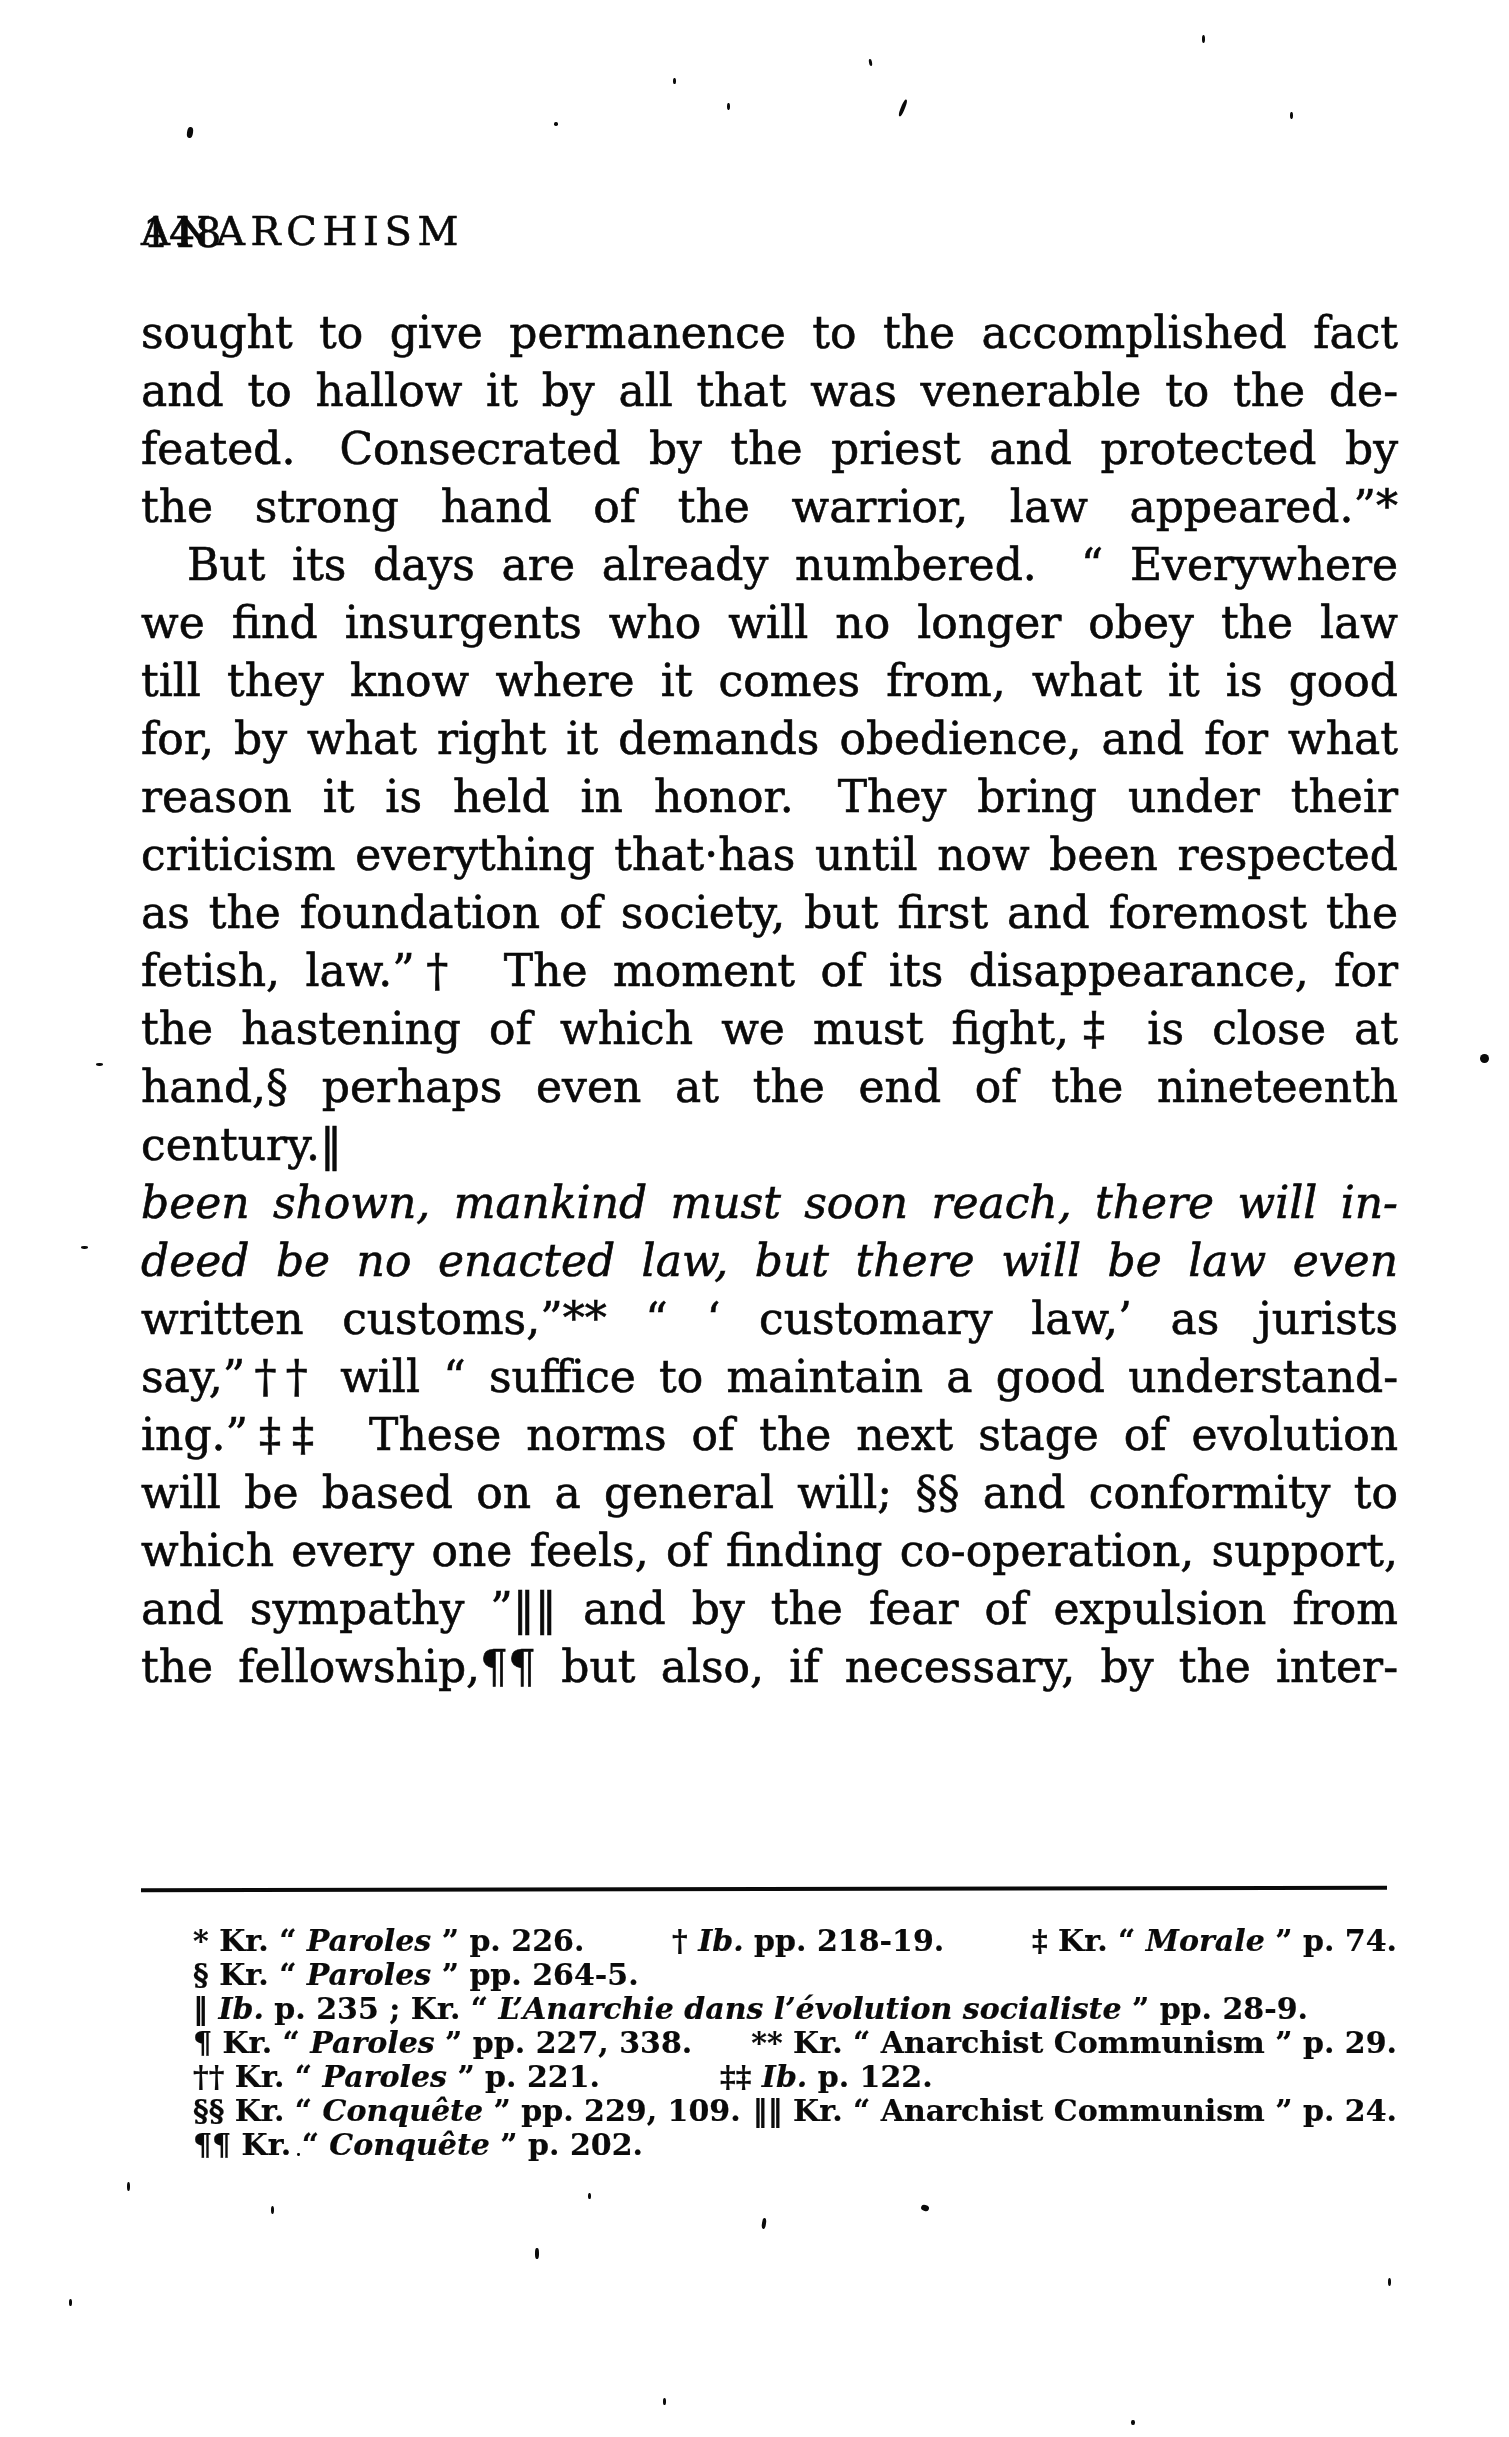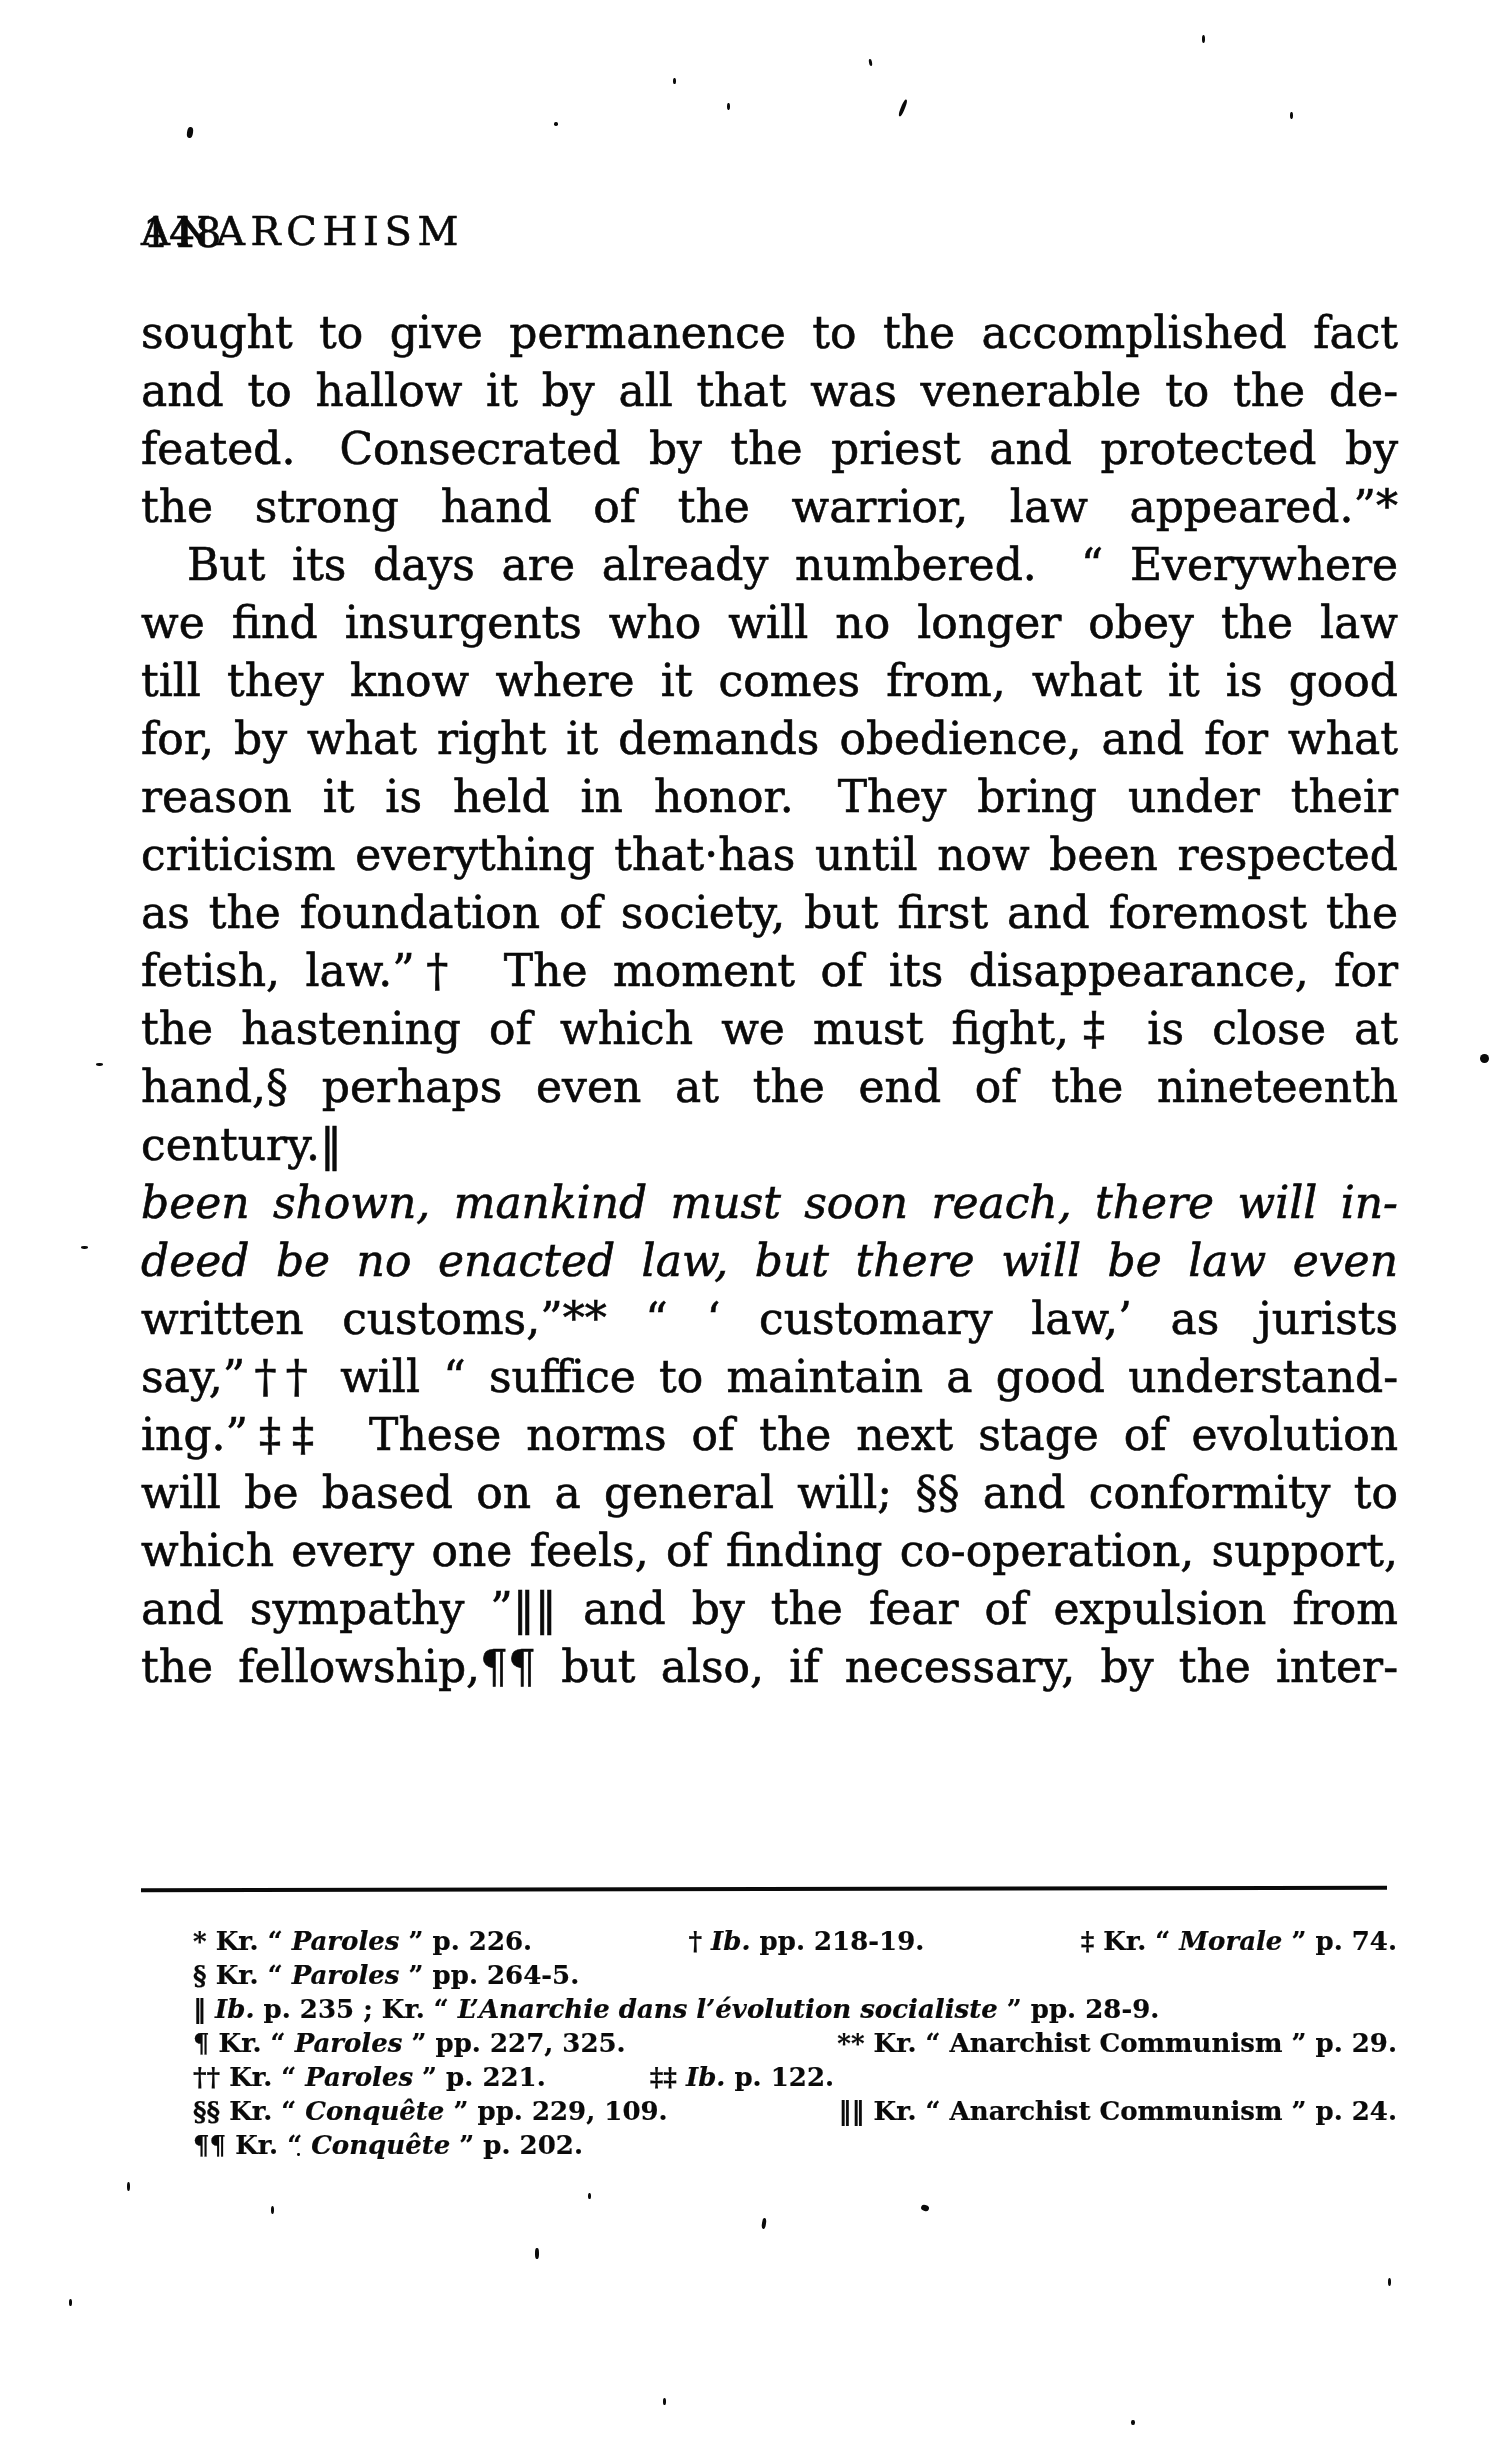--- a/index.html
+++ b/index.html
@@ -31,21 +31,21 @@
   .line.nojust{text-align-last:left;}
   .line.indent1{padding-left:46px;}
   .line.indent2{padding-left:70px;}
   .it{font-style:italic;}
   .fn-rule{
     position:absolute;left:141px;top:1887px;width:1246px;height:4.4px;
     background:#0a0a0a;transform:rotate(-0.12deg);
   }
   .footnotes{
     position:absolute;left:193px;top:1924px;width:1204px;
-    font-size:26px;line-height:34px;font-weight:bold;
+    font-size:30px;line-height:34px;font-weight:bold;
     -webkit-text-stroke:0.2px currentColor;
   }
   .fn-line.between{display:flex;justify-content:space-between;}
   .fn-line.left{display:block;}
   .speck{position:absolute;background:#0a0a0a;border-radius:45%;}
 </style>
 </head>
 <body>
 
 <div class="page">
@@ -83,21 +83,21 @@
   <div class="fn-rule"></div>
   <div class="footnotes">
       <div class="fn-line between">
         <span class="fn-entry"><span>* Kr. “ </span><span class="it">Paroles</span><span> ” p. 226.</span></span>
         <span class="fn-entry"><span>† </span><span class="it">Ib.</span><span> pp. 218-19.</span></span>
         <span class="fn-entry"><span>‡ Kr. “ </span><span class="it">Morale</span><span> ” p. 74.</span></span>
       </div>
       <div class="fn-line left"><span class="fn-entry"><span>§ Kr. “ </span><span class="it">Paroles</span><span> ” pp. 264-5.</span></span></div>
       <div class="fn-line left"><span class="fn-entry"><span>‖ </span><span class="it">Ib.</span><span> p. 235 ; Kr. “ </span><span class="it">L’Anarchie dans l’évolution socialiste</span><span> ” pp. 28-9.</span></span></div>
       <div class="fn-line between">
-        <span class="fn-entry"><span>¶ Kr. “ </span><span class="it">Paroles</span><span> ” pp. 227, 325.</span></span>
+        <span class="fn-entry"><span>¶ Kr. “ </span><span class="it">Paroles</span><span> ” pp. 227, 338.</span></span>
         <span class="fn-entry"><span>** Kr. “ Anarchist Communism ” p. 29.</span></span>
       </div>
       <div class="fn-line left"><span class="fn-entry"><span>†† Kr. “ </span><span class="it">Paroles</span><span> ” p. 221.</span></span><span>    </span><span class="fn-entry"><span>‡‡ </span><span class="it">Ib.</span><span> p. 122.</span></span></div>
       <div class="fn-line between">
         <span class="fn-entry"><span>§§ Kr. “ </span><span class="it">Conquête</span><span> ” pp. 229, 109.</span></span>
         <span class="fn-entry"><span>‖‖ Kr. “ Anarchist Communism ” p. 24.</span></span>
       </div>
       <div class="fn-line left"><span class="fn-entry"><span>¶¶ Kr. “ </span><span class="it">Conquête</span><span> ” p. 202.</span></span></div>
     </div>
 

